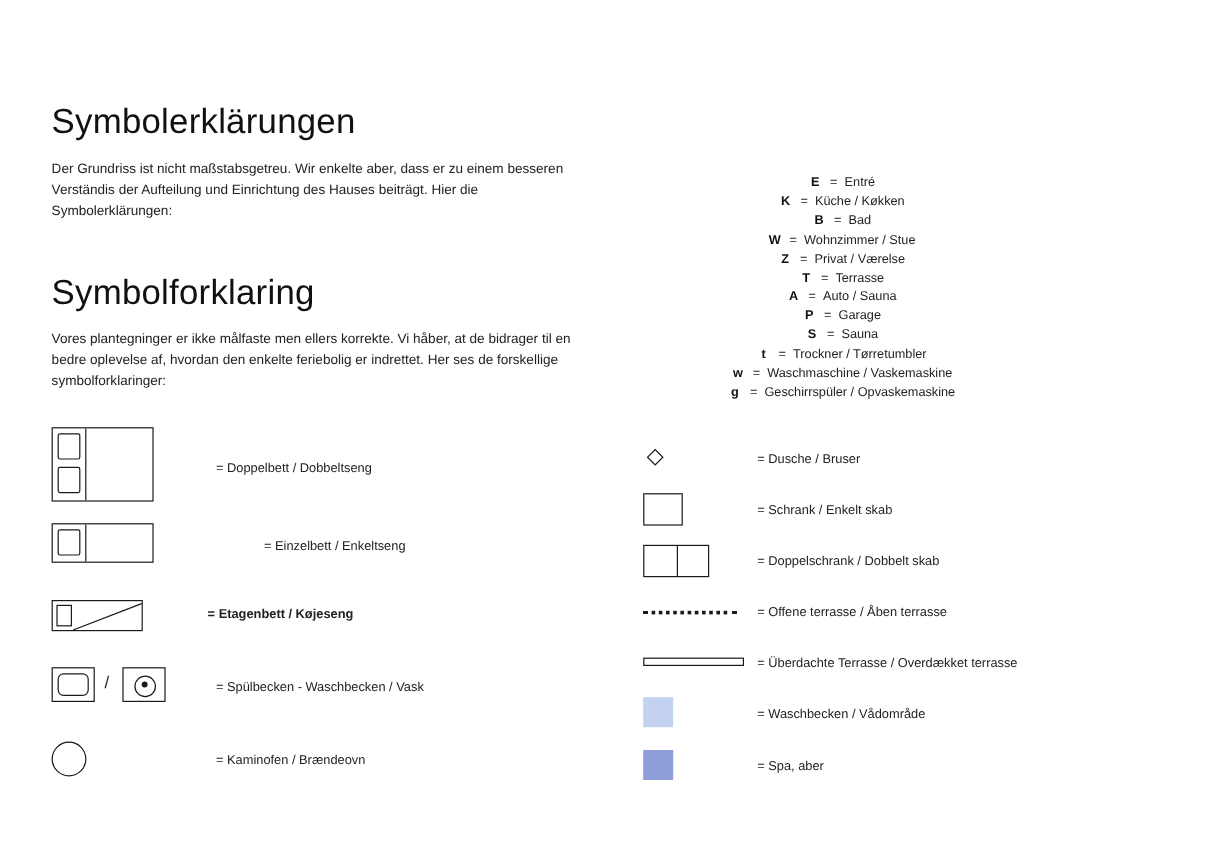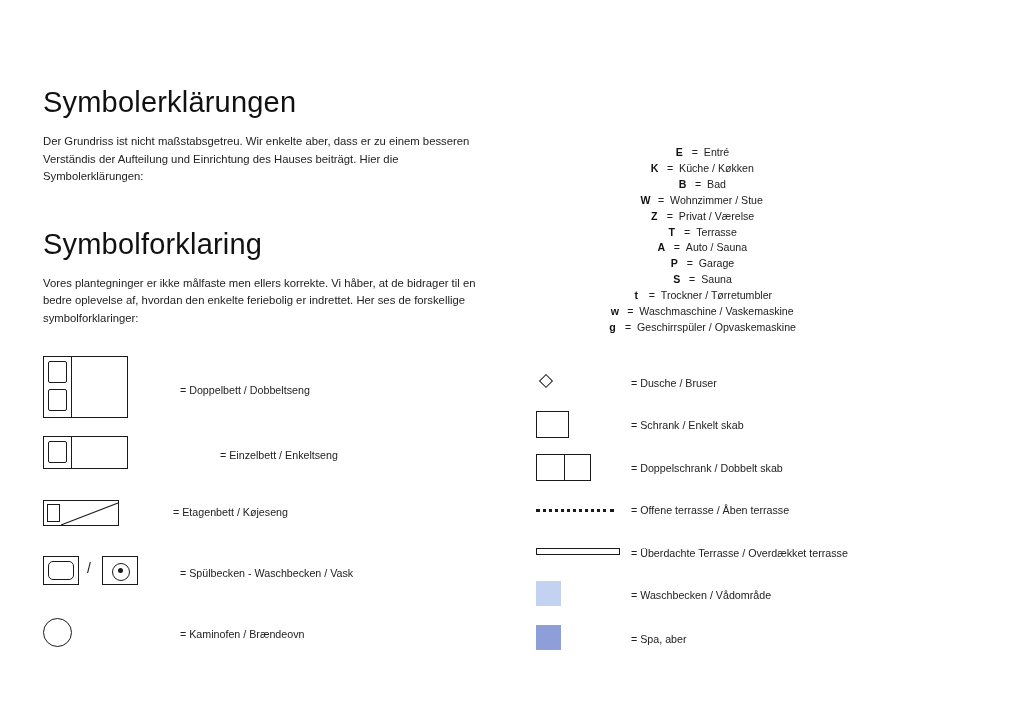--- a/index.html
+++ b/index.html
@@ -370,21 +370,21 @@
       <div class="lrow-label" style="left:137px; top:93px;margin-left:40px;">= Einzelbett / Enkeltseng</div>
     </div>
 
     <div class="lrow">
       <div class="sym-bunk" style="top:144px;">
         <svg width="76" height="26" viewBox="0 0 76 26">
           <line x1="17" y1="24" x2="74" y2="2" stroke="#1a1a1a" stroke-width="1.1"></line>
         </svg>
         <div class="pillow"></div>
       </div>
-      <div class="lrow-label" style="left:130px; top:150px;">= Etagenbett / Køjeseng</div>
+      <div class="lrow-label" style="left:130px; top:150px;font-weight:bold;">= Etagenbett / Køjeseng</div>
     </div>
 
     <div class="lrow">
       <div class="sym-sink-wrap" style="top:200px;">
         <div class="sink-box a">
           <div class="inner-round"></div>
         </div>
         <div class="sink-slash">/</div>
         <div class="sink-box b">
           <div class="inner-circle"></div>

